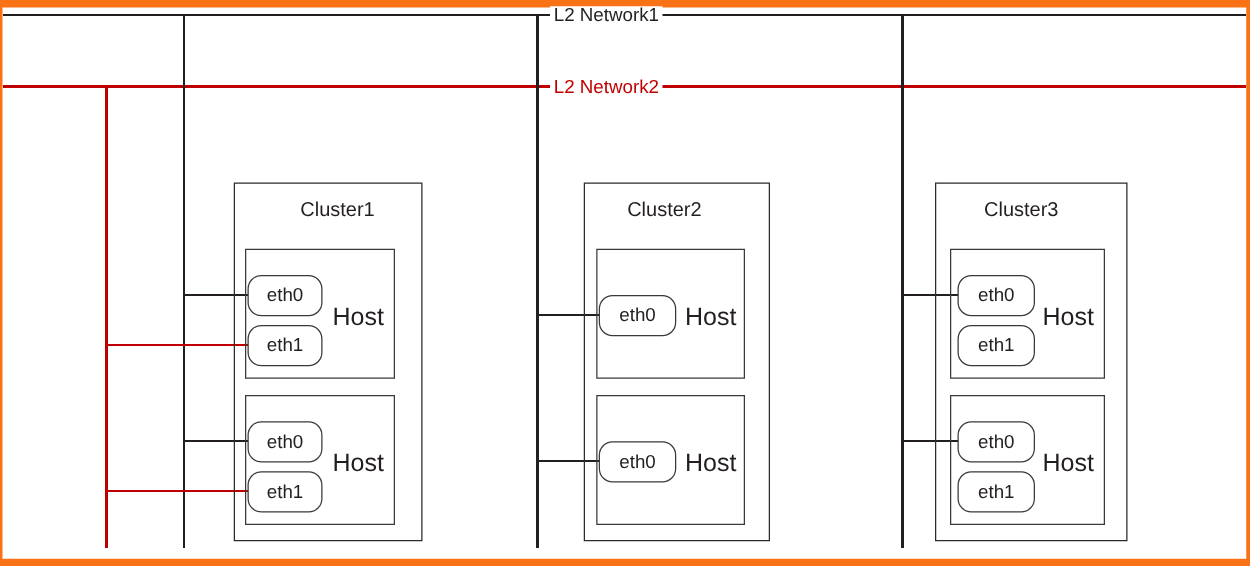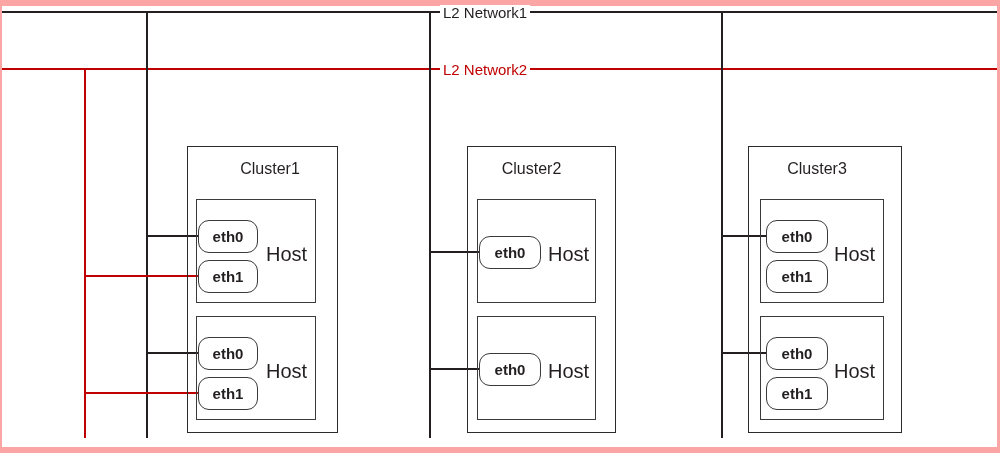--- a/index.html
+++ b/index.html
@@ -7,21 +7,21 @@
     padding: 0;
     background: #ffffff;
   }
   body {
     font-family: "Liberation Sans", sans-serif;
   }
   #diagram-root {
     position: relative;
     width: 1000px;
     height: 453px;
-    background: #fca5a5;
+    background: #f97316;
     overflow: hidden;
   }
   #canvas {
     position: absolute;
     left: 2px;
     top: 6px;
     width: 995px;
     height: 441px;
     background: #ffffff;
   }
@@ -68,21 +68,20 @@
     position: absolute;
     border: 1.6px solid #3a3a3a;
     border-radius: 11px;
     box-sizing: border-box;
     background: #ffffff;
     display: flex;
     align-items: center;
     justify-content: center;
     font-size: 15px;
     color: #231f20;
-    font-weight: bold;
   }
   .host-label {
     position: absolute;
     font-size: 20px;
     color: #231f20;
     white-space: nowrap;
   }
 </style>
 </head>
 <body>

